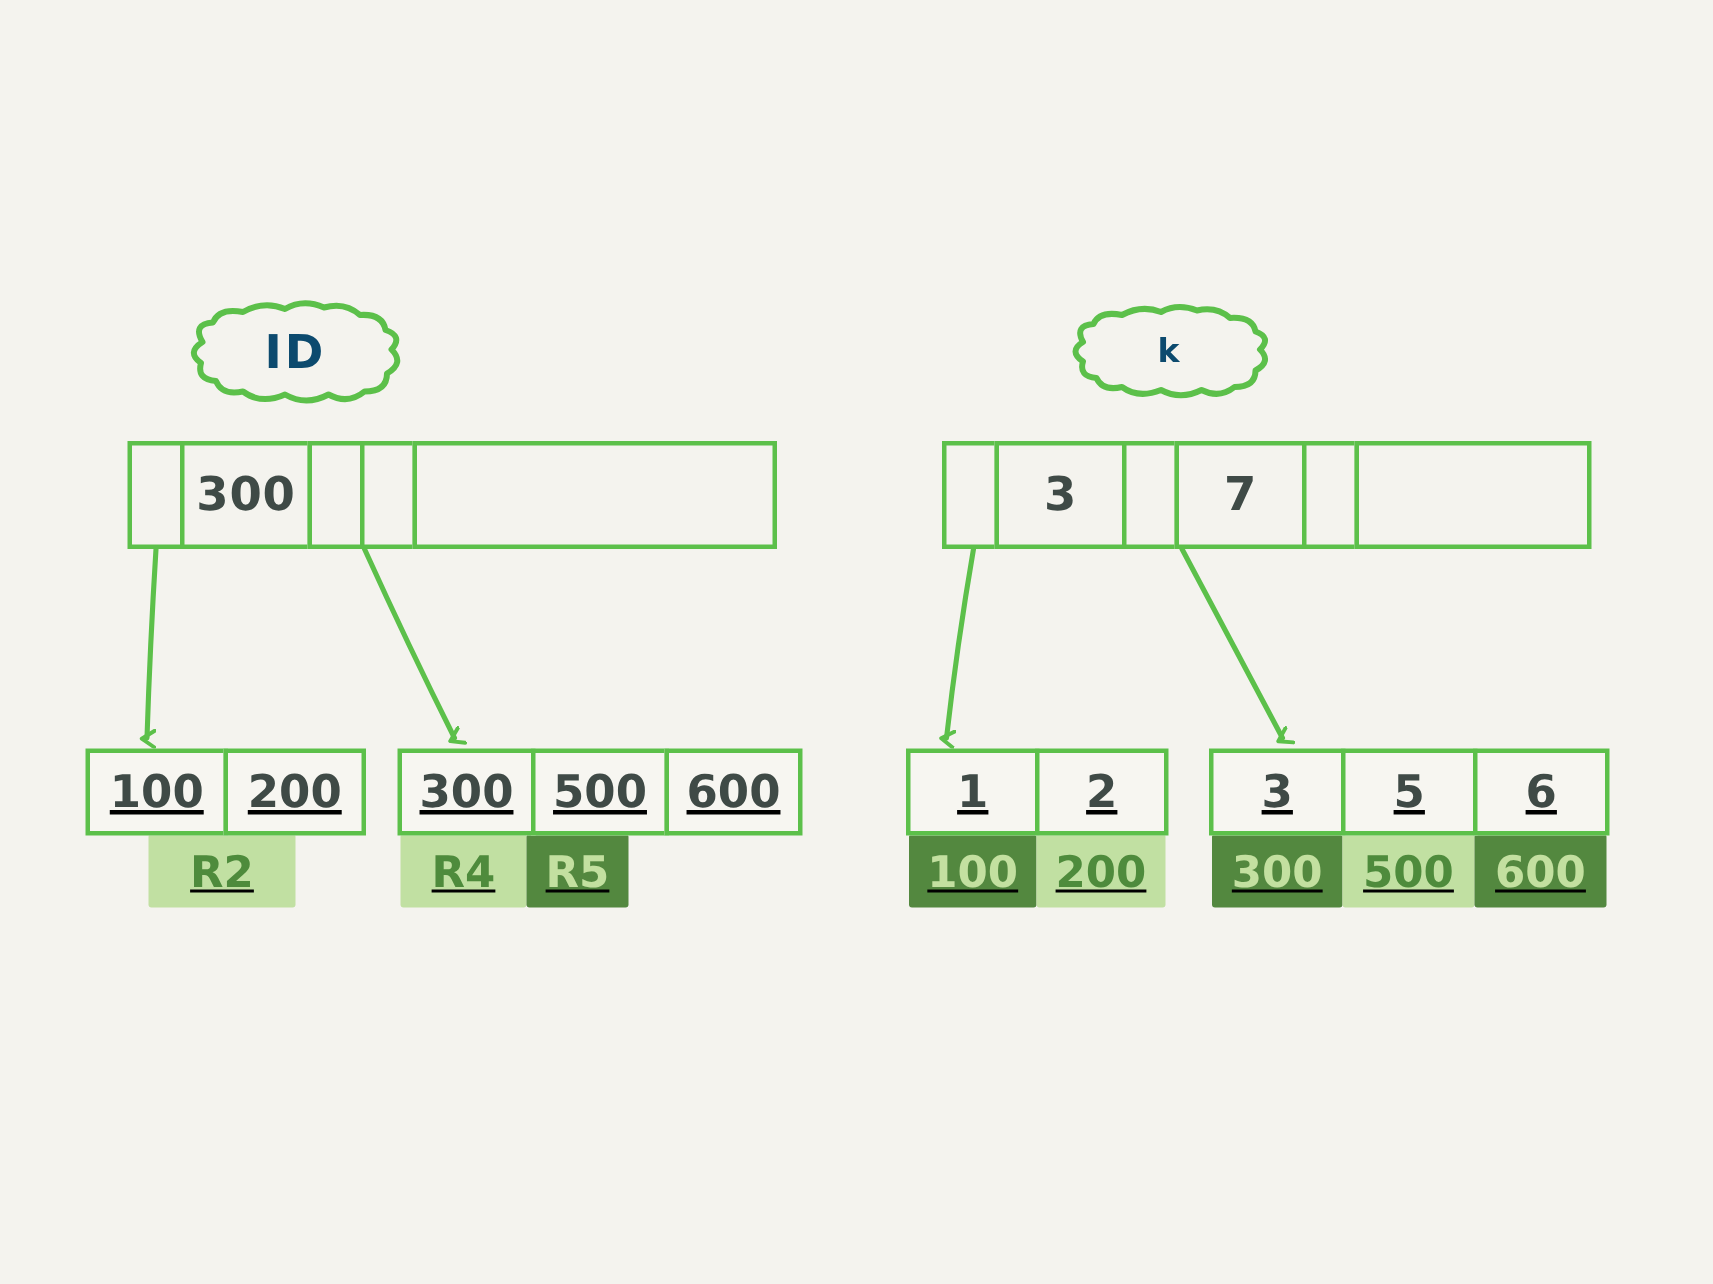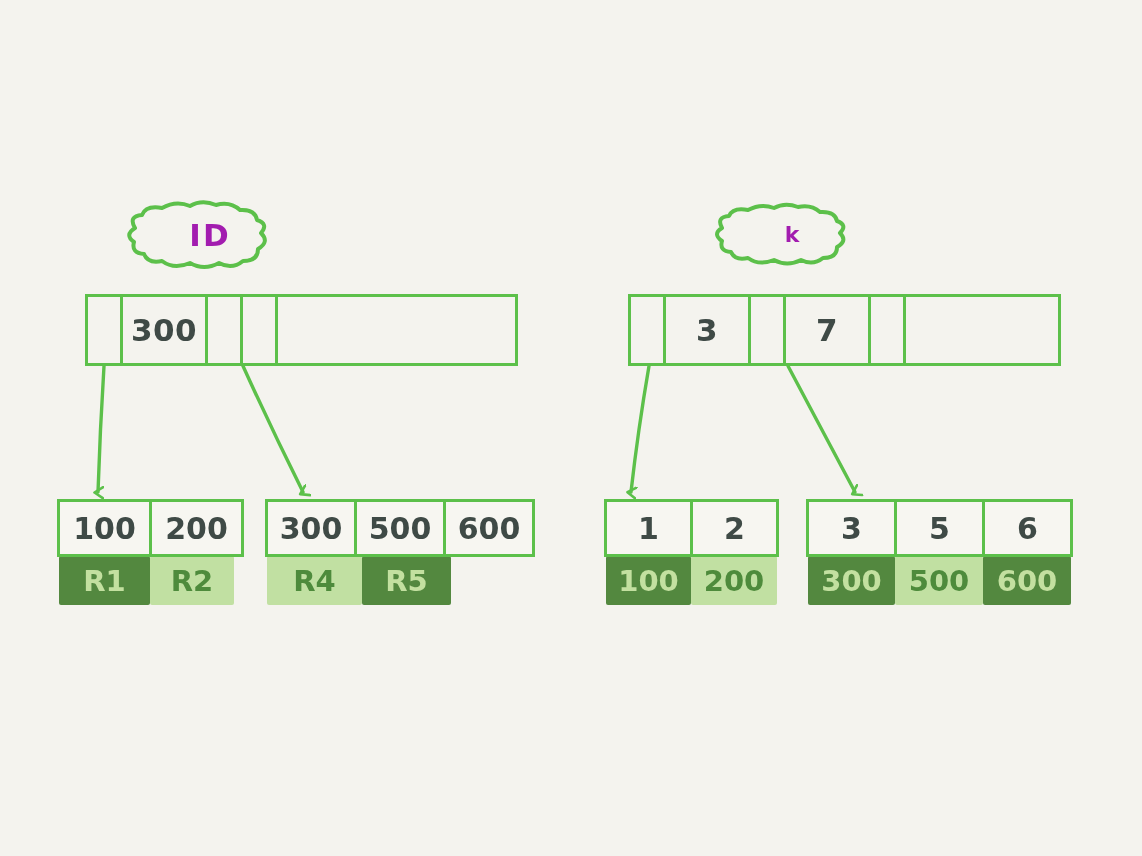--- a/index.html
+++ b/index.html
@@ -49,20 +49,21 @@
   }
   .cell + .cell { margin-left: -3px; }
   .cell.ptr  { width: 38px; }
   .cell.key  { width: 88px; font-size: 31px; }
   .cell.tail { flex: 1 1 auto; }
   .root { height: 72px; }
 
   
   .leaf {
     position: absolute;
+    text-decoration: underline;
   }
   .leaf-keys {
     display: flex;
     position: relative;
     z-index: 2;
   }
   .leaf-keys .kcell {
     box-sizing: border-box;
     border: 3px solid #5cc04a;
     background: #f7f6f1;
@@ -96,28 +97,28 @@
   }
   .vcell.dark  { background: #53883f; color: #c3e0a0; }
   .vcell.light { background: #c1e0a2; color: #4e8b3c; }
 
   
   .cloud {
     position: absolute;
   }
   .cloud .cloud-text {
     position: absolute;
-    left: 13px;
+    left: 0;
     top: 0;
     width: 100%;
     height: 100%;
     display: flex;
     align-items: center;
     justify-content: center;
-    color: #a21caf;
+    color: #0c4a6e;
     font-weight: 700;
     font-family: "DejaVu Sans", sans-serif;
     letter-spacing: 2px;
   }
   .cloud.big .cloud-text  { font-size: 31px; }
   .cloud.small .cloud-text { font-size: 22px; }
 </style>
 </head>
 <body>
 
@@ -166,34 +167,33 @@
     <div class="cell ptr"></div>
     <div class="cell key tail"></div>
   </div>
 
   <div class="leaf" style="left:57px; top:499px;">
     <div class="leaf-keys">
       <div class="kcell" style="width:95px;">100</div>
       <div class="kcell" style="width:95px;">200</div>
     </div>
     <div class="leaf-vals">
-      <div class="vcell dark" style="width:91px;">R1</div>
-      <div class="vcell light" style="width:84px;">R2</div>
+      <div class="vcell light" style="width:98px;margin-left:40px;">R2</div>
     </div>
   </div>
 
   <div class="leaf" style="left:265px; top:499px;">
     <div class="leaf-keys">
       <div class="kcell" style="width:92px;">300</div>
       <div class="kcell" style="width:92px;">500</div>
       <div class="kcell" style="width:92px;">600</div>
     </div>
     <div class="leaf-vals">
-      <div class="vcell light" style="width:95px;">R4</div>
-      <div class="vcell dark" style="width:89px;">R5</div>
+      <div class="vcell light" style="width:84px;">R4</div>
+      <div class="vcell dark" style="width:68px;">R5</div>
     </div>
   </div>
 
   <div class="node root" style="left:628px; top:294px; width:433px;">
     <div class="cell ptr"></div>
     <div class="cell key">3</div>
     <div class="cell ptr"></div>
     <div class="cell key">7</div>
     <div class="cell ptr"></div>
     <div class="cell key tail"></div>

